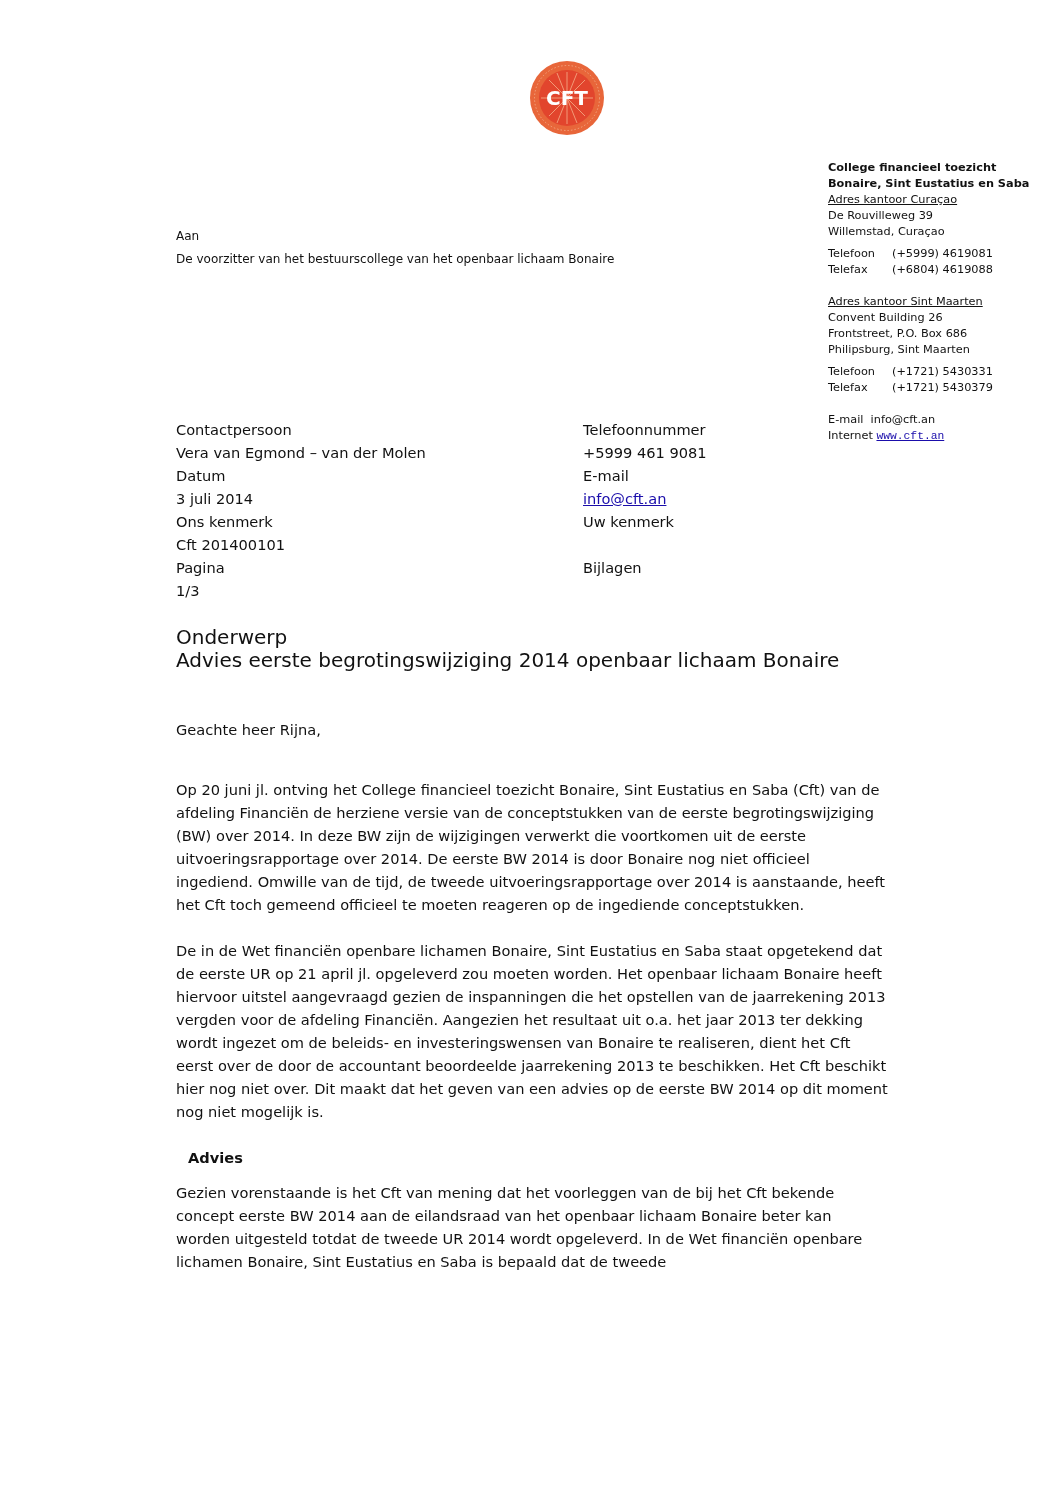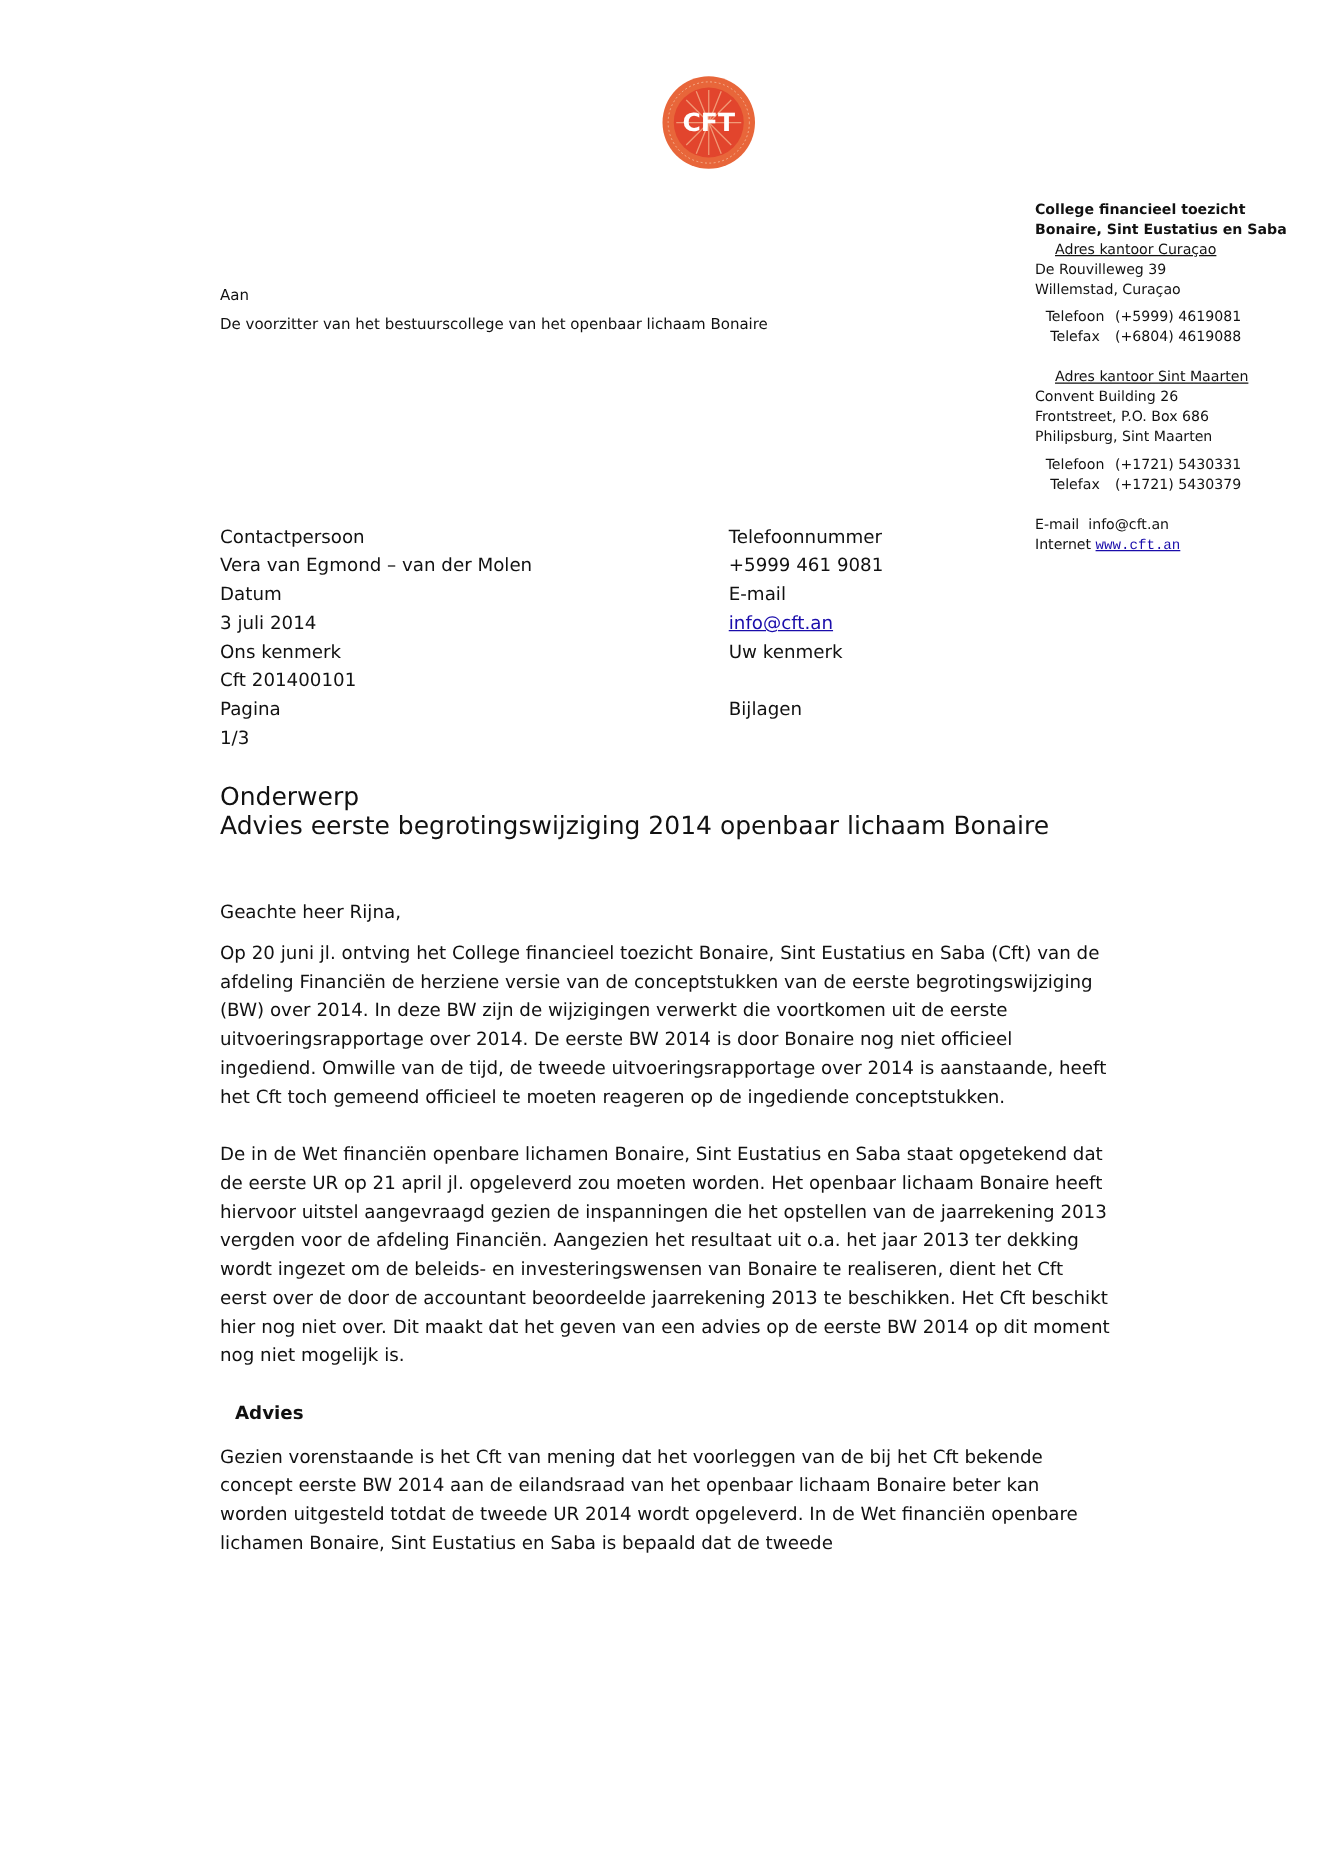--- a/index.html
+++ b/index.html
@@ -6,37 +6,37 @@
   body {
     width: 1058px; height: 1497px; position: relative; overflow: hidden;
     font-family: "DejaVu Sans", sans-serif; color: #111111;
   }
   .logo { position: absolute; left: 529px; top: 60px; width: 76px; height: 76px; }
   .sidebar {
     position: absolute; left: 828px; top: 160px; width: 220px;
     font-size: 11.3px; line-height: 16px; color: #111;
   }
   .sidebar .org { font-weight: bold; }
-  .sidebar .sec-title { text-decoration: underline; margin-left: 16px; }
+  .sidebar .sec-title { text-decoration: underline; }
   .sidebar .gap { height: 6px; }
   .sidebar .gap2 { height: 16px; }
-  .sidebar .row { display: flex; text-align: center; }
+  .sidebar .row { display: flex; }
   .sidebar .row .k { width: 64px; }
   .sidebar a { color: #1a0dab; text-decoration: underline; font-family: Liberation Mono, monospace; }
   .recipient { position: absolute; left: 176px; top: 225px; font-size: 12px; line-height: 23px; }
   .meta { position: absolute; left: 176px; top: 418px; width: 560px; font-size: 14.6px; line-height: 23px; }
   .meta .grid { display: grid; grid-template-columns: 407px auto; }
   .meta a { color: #1a0dab; text-decoration: underline; }
   .subject { position: absolute; left: 176px; top: 626px; font-size: 20px; line-height: 23px; }
   .body {
     position: absolute; left: 176px; top: 718px; width: 712px;
     font-size: 14.6px; line-height: 23px;
   }
   .body p { margin: 0 0 23px 0; }
-  .body .salutation { margin-bottom: 10px; }
+  .body .salutation { margin-bottom: 37px; }
   .body h3 { margin: 12px; font-size: 14.6px; font-weight: bold; line-height: 23px; }
 </style>
 </head>
 <body>
 
 <div class="logo">
   <svg width="76" height="76" viewBox="0 0 76 76">
     <circle cx="38" cy="38" r="37" fill="#e8663a"></circle>
     <circle cx="38" cy="38" r="28" fill="#e2452d"></circle>
     <g stroke="#f5b08a" stroke-width="1" opacity="0.8">

